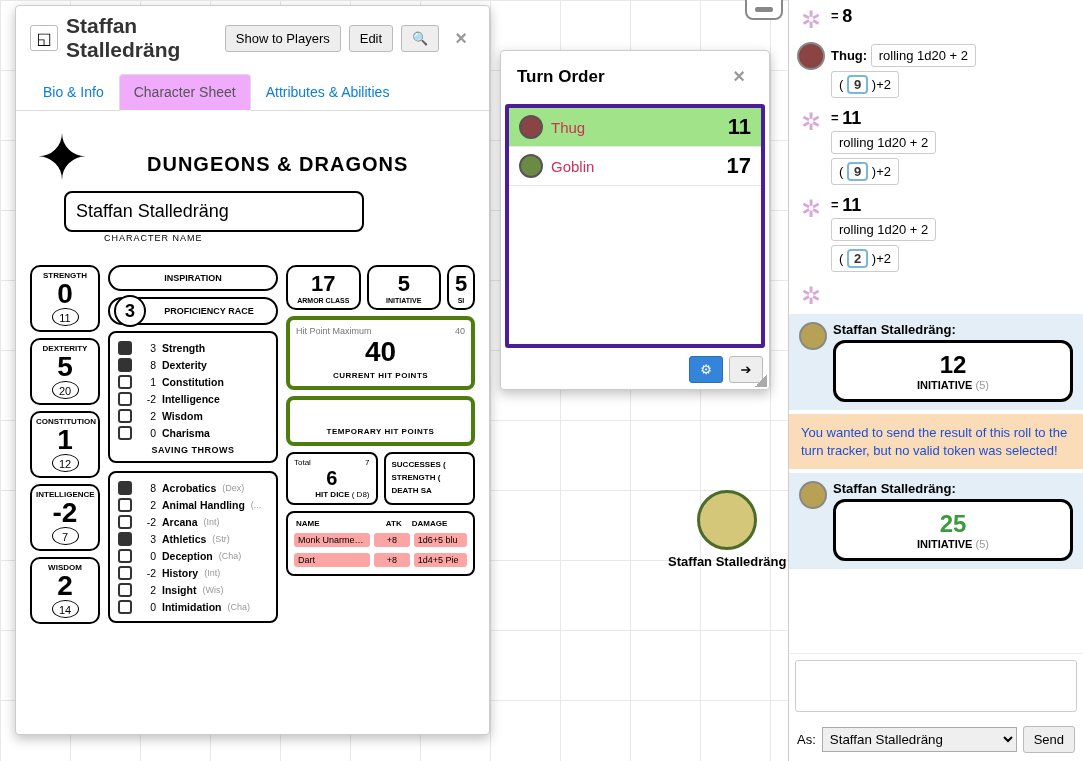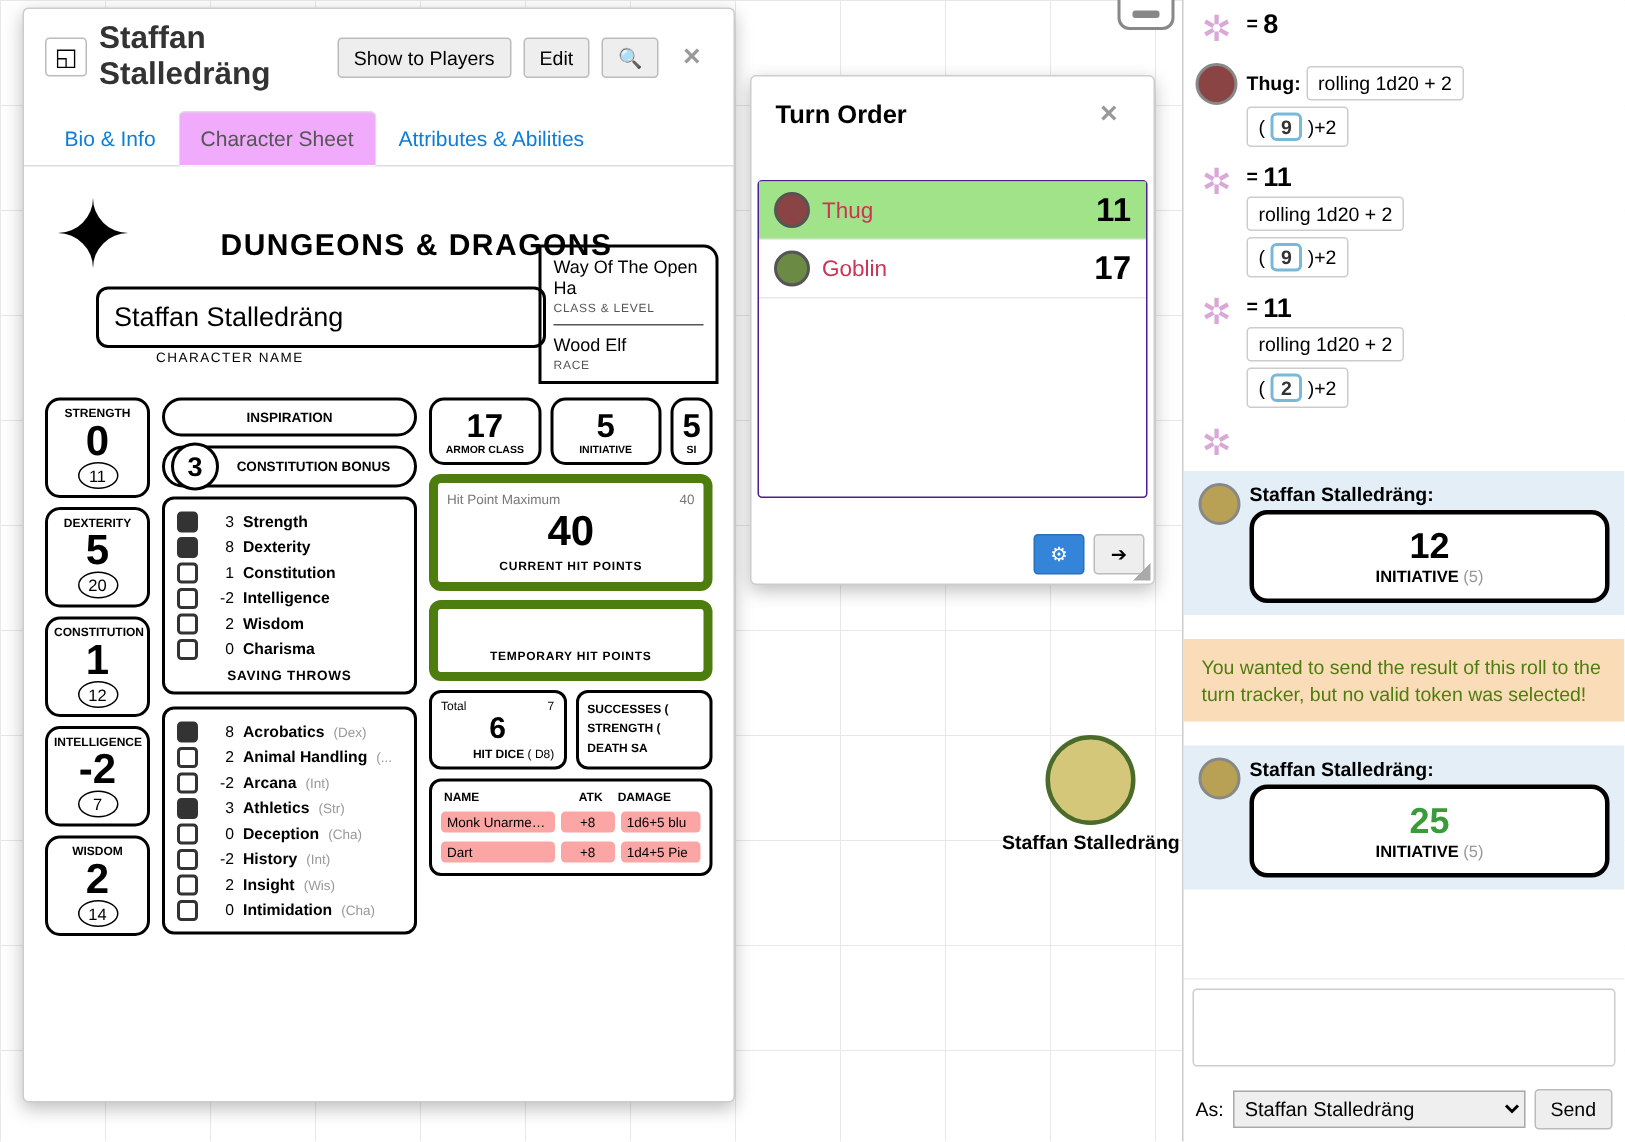--- a/index.html
+++ b/index.html
@@ -46,40 +46,40 @@
 .chk.on{background:#333}
 .sav-v{width:18px;text-align:right}
 .sav-title{text-align:center;font-size:9px;font-weight:700;margin-top:4px;letter-spacing:.5px}
 .skill-sub{color:#999;font-size:9px}
 
 .right-col{flex:1;min-width:0}
 .top3{display:flex;gap:6px;margin-bottom:6px}
 .shield{border:2px solid #000;border-radius:10px;padding:4px 6px;text-align:center;flex:1;background:#fff}
 .shield-v{font-size:22px;font-weight:700}
 .shield-l{font-size:7px;font-weight:700}
-.hp-box{border:6px solid #4d7c0f;border-radius:8px;padding:6px;text-align:center;background:#fff;margin-bottom:6px}
+.hp-box{border:4px solid #4d7c0f;border-radius:8px;padding:6px;text-align:center;background:#fff;margin-bottom:6px}
 .hp-max{display:flex;justify-content:space-between;font-size:9px;color:#777}
 .hp-cur{font-size:28px;font-weight:700}
 .hp-l{font-size:8px;font-weight:700;letter-spacing:.5px;margin-top:3px}
 .hd-row{display:flex;gap:6px}
 .hd-box{border:2px solid #000;border-radius:8px;padding:4px 6px;background:#fff;flex:1;font-size:8px}
 .hd-big{font-size:20px;font-weight:700;text-align:center}
 .ds-row{font-size:8px;font-weight:700;padding:2px 0}
 .wpn-box{border:2px solid #000;border-radius:8px;padding:4px;background:#fff;margin-top:6px}
 .wpn-h{display:flex;font-size:8px;font-weight:700;padding:2px 4px}
 .wpn-r{display:flex;font-size:9px;padding:3px 2px;gap:4px}
 .wpn-r span{background:#fca5a5;border-radius:3px;padding:2px 4px}
 .wn{flex:1.5;overflow:hidden;white-space:nowrap;text-overflow:ellipsis}
 .wa{width:36px;text-align:center}
 .wd{flex:1;overflow:hidden;white-space:nowrap;text-overflow:ellipsis}
 
 .turn-dialog{left:500px;top:50px;width:270px;height:340px;display:flex;flex-direction:column}
 .turn-hdr{padding:14px 16px;display:flex;justify-content:space-between;align-items:center}
 .turn-hdr h3{font-size:17px;font-weight:700}
-.turn-list{flex:1;border:1px solid #4c1d95;margin:18px 4px;border-radius:3px}
+.turn-list{flex:1;border:4px solid #4c1d95;margin:2px 4px;border-radius:3px}
 .turn-item{display:flex;align-items:center;padding:6px 10px;gap:8px;border-bottom:1px solid #e8e8e8}
 .turn-item.active{background:#a1e388}
 .tok{width:24px;height:24px;border-radius:50%;border:2px solid #555;background:#8b4444}
 .tok2{background:#6b8b44}
 .turn-name{flex:1;font-size:15px;color:#c35}
 .turn-val{font-size:22px;font-weight:700}
 .turn-ftr{display:flex;justify-content:flex-end;padding:6px;gap:6px}
 .btn-blue{background:#3485d9;color:#fff;border-color:#2a6fb8}
 .resize{position:absolute;right:2px;bottom:2px;width:12px;height:12px;background:linear-gradient(135deg,transparent 50%,#aaa 50%)}
 
@@ -101,21 +101,21 @@
 .roll-box{display:inline-block;border:1px solid #ccc;border-radius:3px;padding:3px 7px;margin:2px 0;font-size:13px}
 .d20{display:inline-block;border:2px solid #7ab8d9;color:#333;border-radius:4px;padding:0 5px;font-weight:700}
 .eq{font-weight:700}
 .res{font-size:18px;font-weight:700;vertical-align:middle}
 .init-card{border:3px solid #000;border-radius:12px;padding:8px 12px;text-align:center;margin-top:3px;background:#fff}
 .init-v{font-size:24px;font-weight:700}
 .init-v.green{color:#3a9b3a}
 .init-l{font-size:11px;font-weight:700}
 .init-l .dim{color:#999;font-weight:400}
 .pc-block{background:#e3eef7;margin:0 -6px;padding:4px 8px}
-.warn{background:#fbdcb8;margin:16px -6px;padding:10px 12px;font-size:13px;color:#4d7c0f;line-height:1.35}
+.warn{background:#fbdcb8;margin:4px -6px;padding:10px 12px;font-size:13px;color:#1d4ed8;line-height:1.35}
 .chat-in{padding:6px;border-top:1px solid #eee}
 .chat-in textarea{width:100%;height:52px;border:1px solid #ccc;border-radius:3px;resize:none}
 .chat-ftr{display:flex;align-items:center;gap:6px;padding:4px 8px 8px;font-size:13px}
 .chat-ftr select{flex:1;padding:3px;border:1px solid #aaa}
 </style>
 </head>
 <body>
 
 <div class="grid"></div>
 <div class="deck-tab"></div>
@@ -139,27 +139,20 @@
     <div class="tab active">Character Sheet</div>
     <div class="tab">Attributes &amp; Abilities</div>
   </div>
 
   <div class="sheet">
     <div class="dd-header">
       <div class="dd-swirl">✦</div>
       <div class="dd-logo">DUNGEONS &amp; DRAGONS</div>
       <div class="name-field">Staffan Stalledräng</div>
       <div class="name-label">CHARACTER NAME</div>
-      <div class="meta-box">
-        <div class="meta-v">Way Of The Open Ha</div>
-        <div class="meta-l">CLASS &amp; LEVEL</div>
-        <div class="meta-sep"></div>
-        <div class="meta-v">Wood Elf</div>
-        <div class="meta-l">RACE</div>
-      </div>
     </div>
 
     <div class="stats-row">
       <div class="abil-col" id="abil-col">
           <div class="abil">
       <div class="abil-name">STRENGTH</div>
       <div class="abil-mod">0</div>
       <div class="abil-score">11</div></div>
           <div class="abil">
       <div class="abil-name">DEXTERITY</div>
@@ -178,21 +171,21 @@
       <div class="abil-mod">2</div>
       <div class="abil-score">14</div></div>
         </div>
 
       <div class="mid-col">
         <div class="pill">
           <span style="flex:1">INSPIRATION</span>
         </div>
         <div class="pill">
           <span class="pb">3</span>
-          <span style="flex:1">CONSTITUTION BONUS</span>
+          <span style="flex:1">PROFICIENCY RACE</span>
         </div>
         <div class="sav-box">
           <div id="saves">
               <div class="sav-row">
      <span class="chk on"></span>
      <span class="sav-v">3</span>
                 <b>Strength</b>
               </div>
               <div class="sav-row">
      <span class="chk on"></span>

